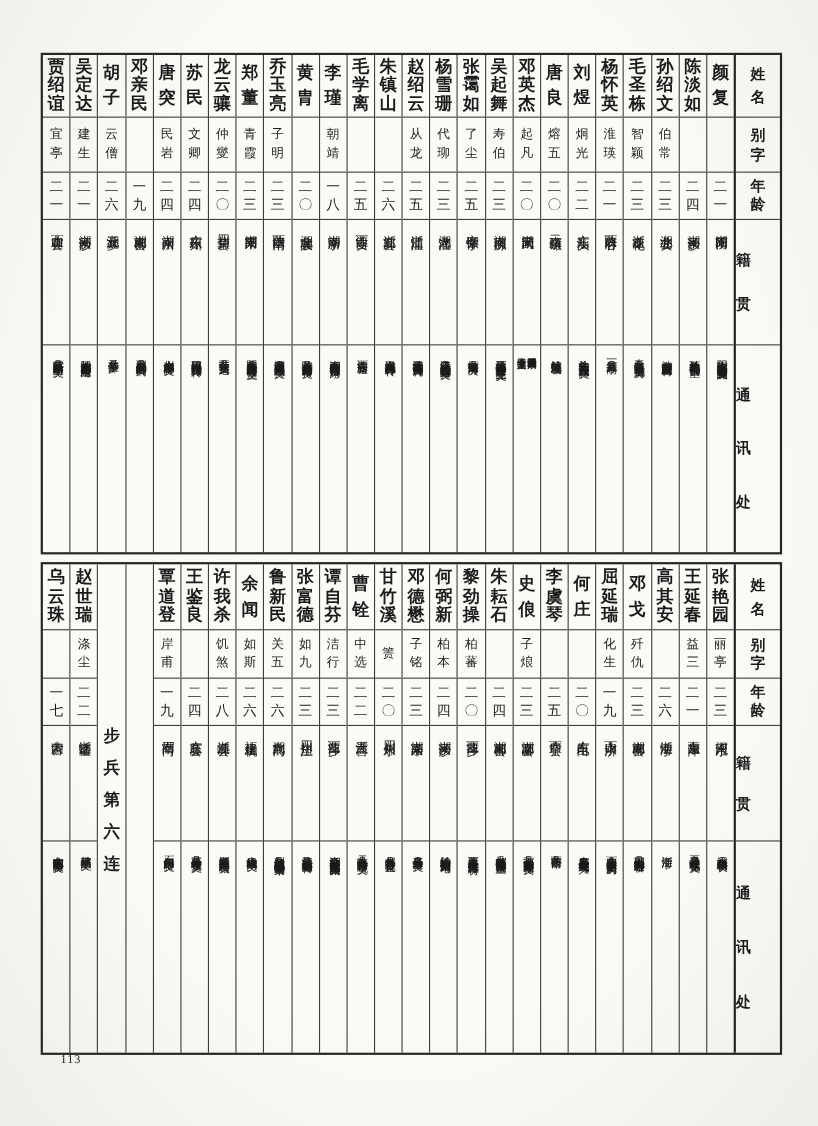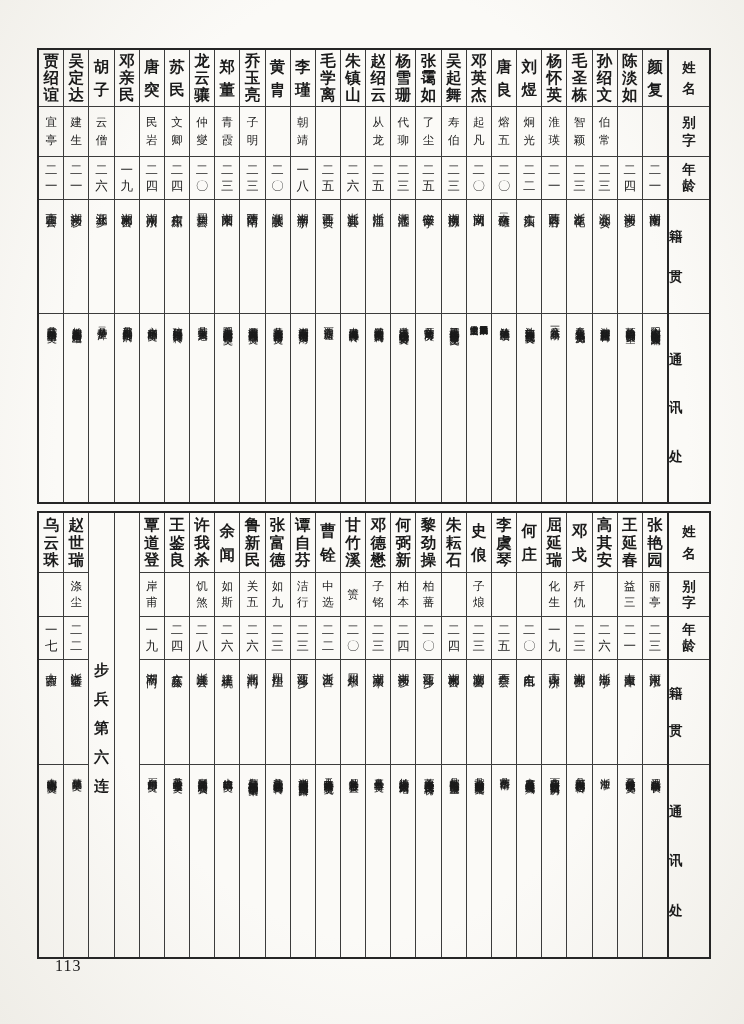--- a/index.html
+++ b/index.html
@@ -20,21 +20,21 @@
   .c-zi{height:var(--hz);flex-direction:column;justify-content:space-evenly;font-size:11.5px;line-height:1;padding:3px 0;}
   .c-age{height:var(--ha);flex-direction:column;justify-content:space-evenly;font-size:12.5px;line-height:1;padding:4px 0;}
   .c-native{height:var(--hp);align-items:flex-start;padding-top:4px;}
   .c-addr{height:var(--hd);align-items:flex-start;padding-top:5px;}
   .vtext{writing-mode:vertical-rl;text-orientation:upright;font-size:11.5px;letter-spacing:1px;line-height:1.05;}
   .c-addr .vtext{font-size:10px;letter-spacing:0.5px;white-space:pre-line;max-height:100%;}
   .c-addr.small .vtext{font-size:8.5px;letter-spacing:0;line-height:1.1;}
   .hdr-col .cell{flex-direction:column;justify-content:space-evenly;font-weight:700;font-size:13.5px;line-height:1;padding:4px 0;}
   .merged{flex:1 1 auto;border-bottom:none;flex-direction:column;justify-content:flex-start;}
   .label-cell{padding-top:150px;gap:14px;font-size:15px;font-weight:600;line-height:1;}
-  .pageno{position:absolute;left:55px;top:957px;font-size:16px;letter-spacing:1px;}
+  .pageno{position:absolute;left:55px;top:957px;font-size:11px;letter-spacing:1px;}
 </style>
 </head>
 <body>
 
 <div class="page">
   <div class="tables">
     <section class="vtable t0">
         <div class="col hdr-col">
           <div class="cell c-name">
             <span>姓</span>

